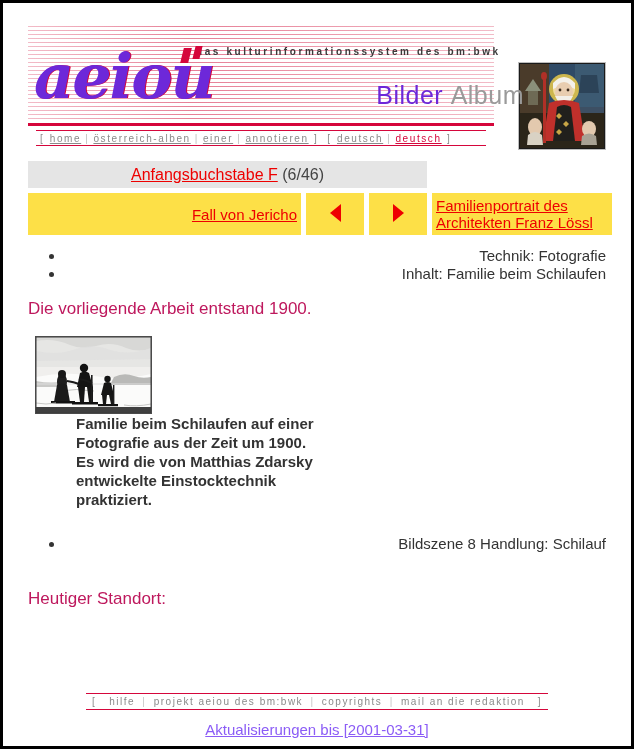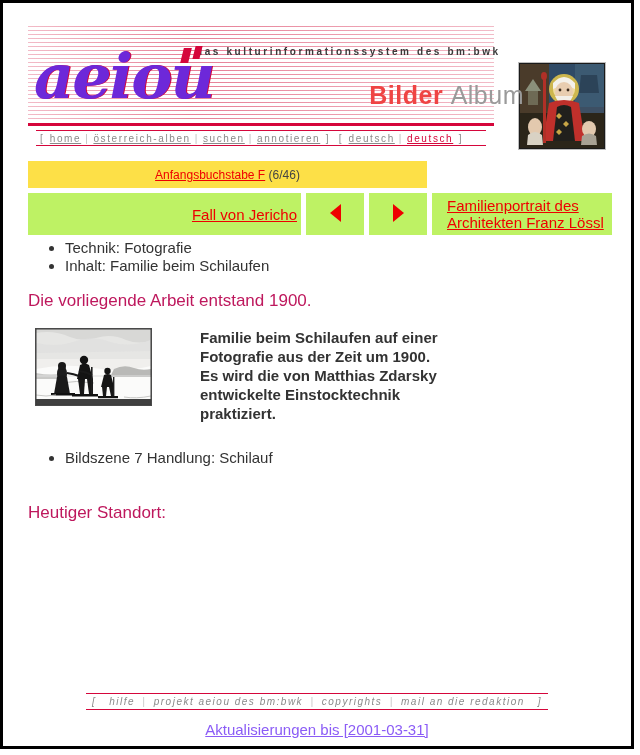--- a/index.html
+++ b/index.html
@@ -99,22 +99,22 @@
   .album-label {
     position: absolute;
     right: 82px;
     top: 55px;
     font-size: 25px;
     letter-spacing: 0.5px;
     z-index: 6;
     white-space: nowrap;
   }
   .album-label .b1 {
-    color: #ef4444;
-    font-weight: bold;
+    color: #6d28d9;
+    font-weight: normal;
   }
   .album-label .b2 {
     color: #9a9a9a;
     font-weight: normal;
   }
   .header-rule {
     position: absolute;
     left: 0;
     top: 97px;
     width: 466px;
@@ -157,29 +157,29 @@
   .navbar .active { color: #d5063b; font-weight: normal; }
 
   
   .navtable {
     margin: 13px 25px 0 25px;
     border-collapse: separate;
     border-spacing: 0;
     width: 584px;
   }
   .navrow1 {
-    background: #fde047;
+    background: #e5e5e5;
     text-align: center;
     height: 25px;
-    font-size: 12px;
+    font-size: 16px;
     color: #444;
   }
   .navrow-gap { height: 3px; background: #ffffff; }
   .navcell {
-    background: #bef264;
+    background: #fde047;
     height: 40px;
     vertical-align: middle;
     font-size: 15px;
     margin-left: 21px;
   }
   .cellgap { width: 3px; background: #ffffff; }
   a.rlink {
     color: #ee0000;
     text-decoration: underline;
   }
@@ -201,37 +201,39 @@
   
   .content { margin: 0 25px; }
   h1.title {
     font-size: 34px;
     font-weight: bold;
     color: #1c1c1c;
     margin: 17px 0 10px 0;
     letter-spacing: -0.3px;
   }
   ul.plain {
-    margin: 4px 0 4px 0;
+    margin: 12px 0 4px 0;
     padding-left: 37px;
     font-size: 15px;
     color: #333;
     line-height: 18px;
+    text-align: right;
   }
   ul.plain li { margin: 0; padding: 0; }
   p.para {
     font-size: 17px;
     color: #be185d;
     margin: 16px 0 0 0;
   }
 
   .photo-row {
     margin-top: 17px;
     display: flex;
     align-items: flex-start;
+    flex-direction: column;
   }
   .photo-frame {
     width: 115px;
     height: 76px;
     margin-left: 7px;
     border: 1px solid #4a4a4a;
     overflow: hidden;
     flex: 0 0 auto;
     background: #f2f2f2;
   }
@@ -261,21 +263,20 @@
   }
   .footbar {
     display: inline-block;
     border-top: 1px solid #d5063b;
     border-bottom: 1px solid #d5063b;
     padding: 2px 6px;
     font-size: 10px;
     letter-spacing: 1.5px;
     color: #8a8a8a;
     white-space: nowrap;
-    font-style: italic;
   }
   .footbar .sep { color: #c6c6c6; margin: 0 3px; }
   .footupdate {
     margin-top: 11px;
     font-size: 15px;
   }
   .footupdate a { color: #8b5cf6; text-decoration: underline; }
 </style>
 </head>
 <body>
@@ -331,21 +332,21 @@
       </svg>
     </div>
 
     <div class="navbar">
       <span class="brk">[</span>
       <span>&nbsp;</span>
       <a class="nb" href="#">home</a>
       <span class="sep">|</span>
       <a class="nb" href="#">österreich-alben</a>
       <span class="sep">|</span>
-      <a class="nb" href="#">suchen</a>
+      <a class="nb" href="#">einer</a>
       <span class="sep">|</span>
       <a class="nb" href="#">annotieren</a>
       <span>&nbsp;</span>
       <span class="brk">]</span>
       <span>&nbsp;&nbsp;</span>
       <span class="brk">[</span>
       <span>&nbsp;</span>
       <a class="nb" href="#">deutsch</a>
       <span class="sep">|</span>
       <a class="nb active" href="#">deutsch</a>
@@ -371,21 +372,21 @@
       </td>
       <td class="cellgap"></td>
       <td class="navcell" style="text-align:center; width:56px;">
         <span class="arrow-left"></span>
       </td>
       <td class="cellgap"></td>
       <td class="navcell" style="text-align:center; width:56px;">
         <span class="arrow-right"></span>
       </td>
       <td class="cellgap"></td>
-      <td class="navcell" style="text-align:left; padding-left:15px;">
+      <td class="navcell" style="text-align:left; padding-left:4px;">
         <a class="rlink" href="#">Familienportrait des Architekten Franz Lössl</a>
       </td>
     </tr>
   </tbody>
     </table>
 
   <div class="content">
 
 
     <ul class="plain">
@@ -428,21 +429,21 @@
           <path d="M0 66 q10 2 20 0" stroke="#c8c8c6" stroke-width="1" fill="none"></path>
           <path d="M88 68 q12 2 27 -1" stroke="#c8c8c6" stroke-width="1" fill="none"></path>
           <rect x="0" y="70" width="115" height="6" fill="#1f1f1f" opacity="0.85"></rect>
           <rect x="0" y="0" width="115" height="76" fill="none" stroke="#3a3a3a" stroke-width="1"></rect>
         </svg>
       </div>
       <div class="photo-caption">Familie beim Schilaufen auf einer Fotografie aus der Zeit um 1900. Es wird die von Matthias Zdarsky entwickelte Einstocktechnik praktiziert.</div>
     </div>
 
     <ul class="plain" style="margin-top:26px;">
-      <li>Bildszene 7 Handlung: Schilauf</li>
+      <li>Bildszene 8 Handlung: Schilauf</li>
     </ul>
 
     <p class="para" style="margin-top:36px; margin-bottom:10px;">Heutiger Standort:</p>
 
   </div>
 
   <div class="footer">
     <div class="footbar">
       <span>[</span>
       <span>&nbsp;</span>

